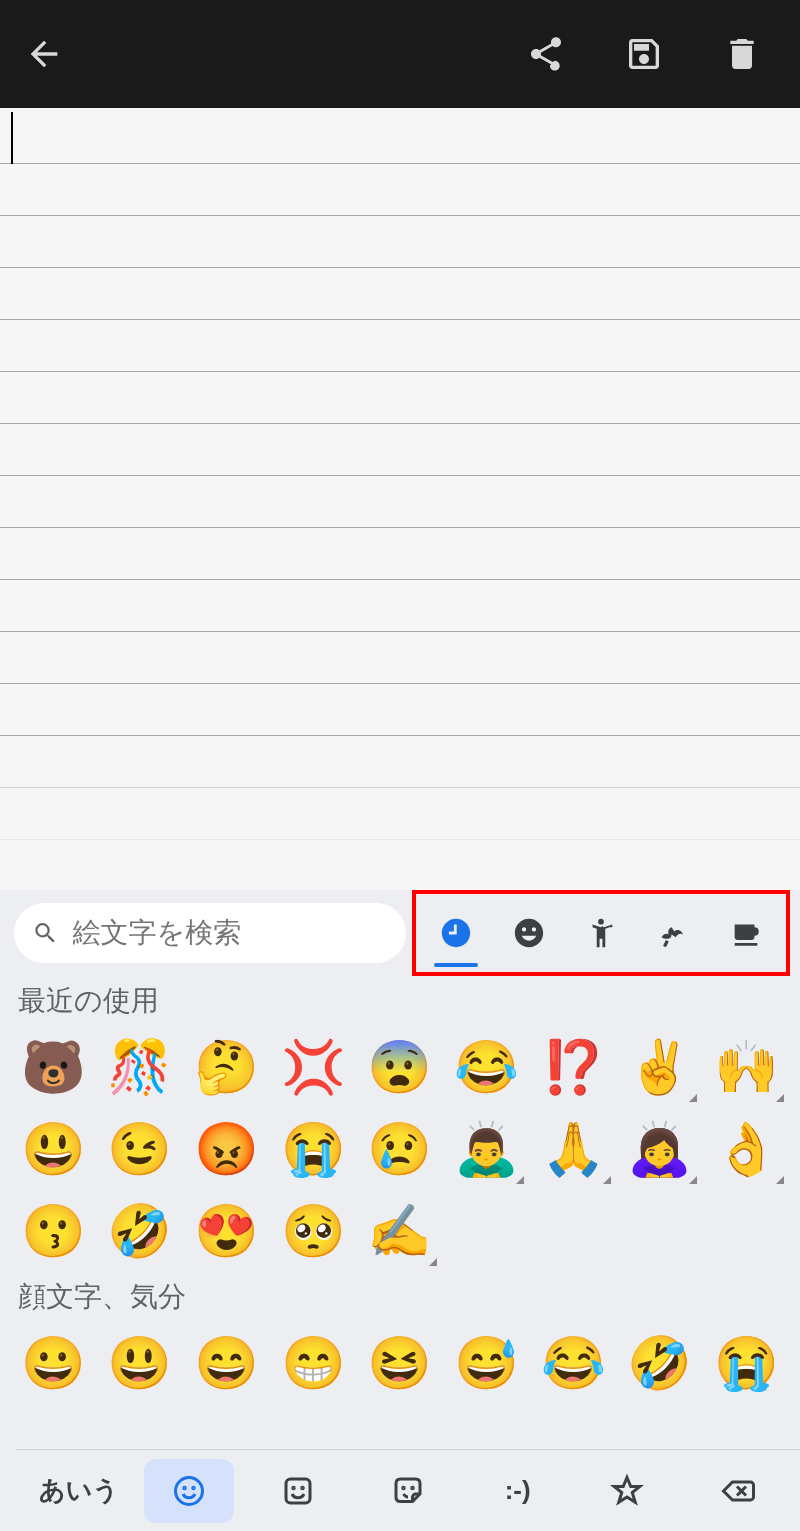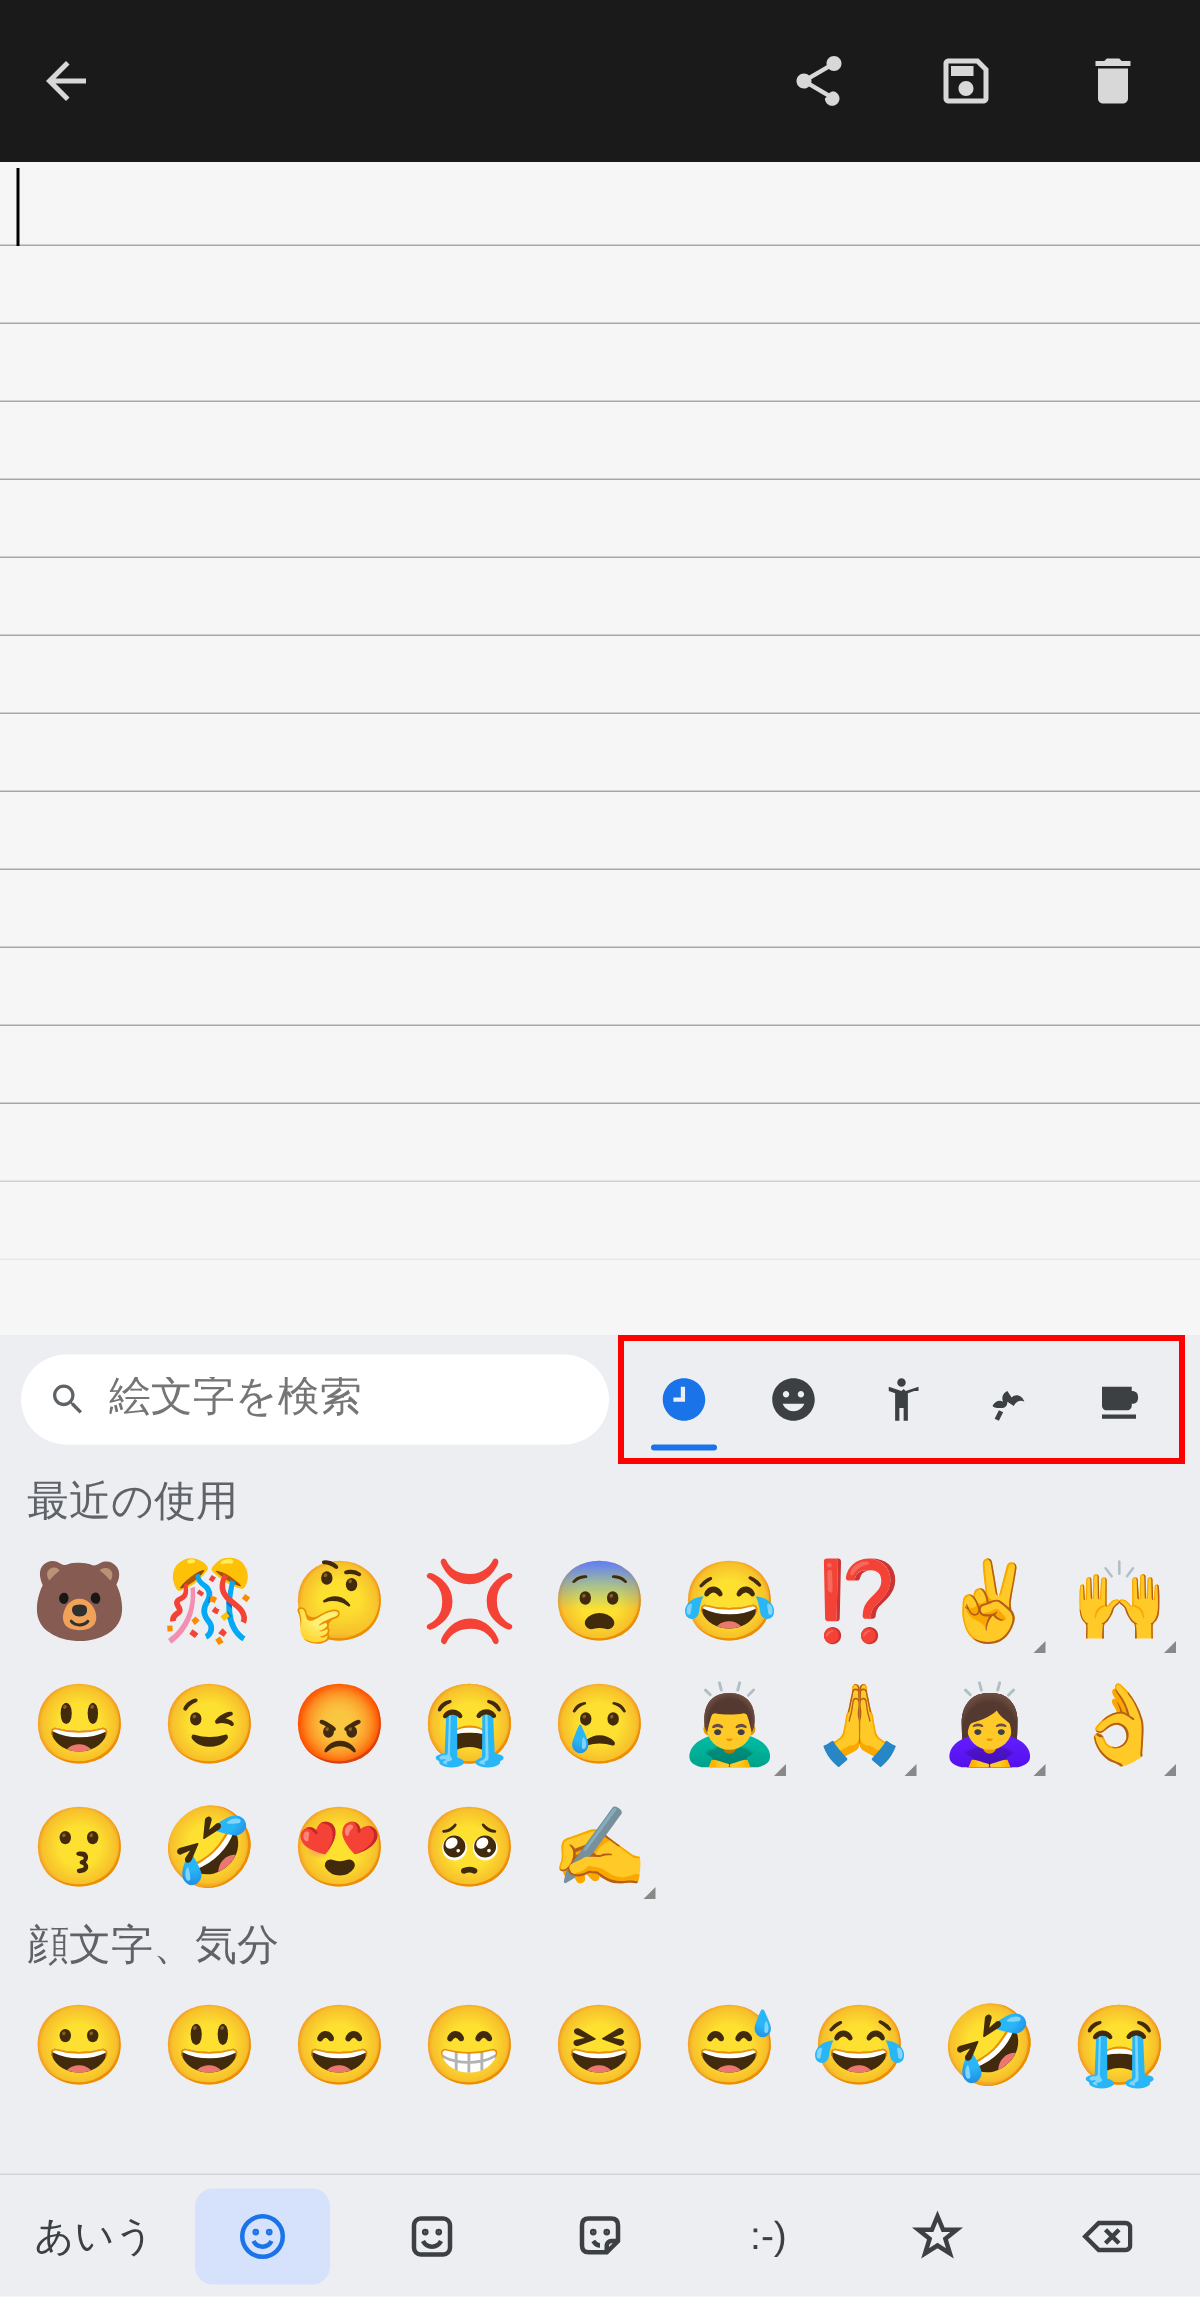--- a/index.html
+++ b/index.html
@@ -67,21 +67,20 @@
     padding: 0 18px;
     gap: 14px;
   }
   .search-pill svg { width: 30px; height: 30px; fill: #5f6368; }
   .search-pill input {
     border: none; outline: none;
     font-size: 28px;
     color: #3b82f6;
     background: transparent;
     width: 100%;
-    font-family: Liberation Mono, monospace;
   }
   .cat-tabs {
     flex: 1;
     display: flex;
     justify-content: space-around;
     align-items: center;
     height: 100%;
     border: 4px solid #ff0000;
     margin-left: 6px;
     padding: 0 4px;
@@ -127,28 +126,29 @@
     content: "";
     position: absolute;
     right: 6px; bottom: 6px;
     width: 0; height: 0;
     border-left: 8px solid transparent;
     border-bottom: 8px solid #888;
   }
   
   .kbd-bottom {
     position: absolute;
-    left: 0; right: 0; bottom: 0;
+    left: 16px; right: 0; bottom: 0;
     height: 82px;
     background: #eceef2;
     border-top: 1px solid #d0d4da;
     display: flex;
     align-items: center;
     justify-content: space-between;
     padding: 0 18px;
+    font-weight: bold;
   }
   .bottom-item {
     width: 90px; height: 64px;
     display: flex; align-items: center; justify-content: center;
     cursor: pointer;
     font-size: 26px;
     color: #3c4043;
     border-radius: 12px;
   }
   .bottom-item.active { background: #d6e2fb; }

